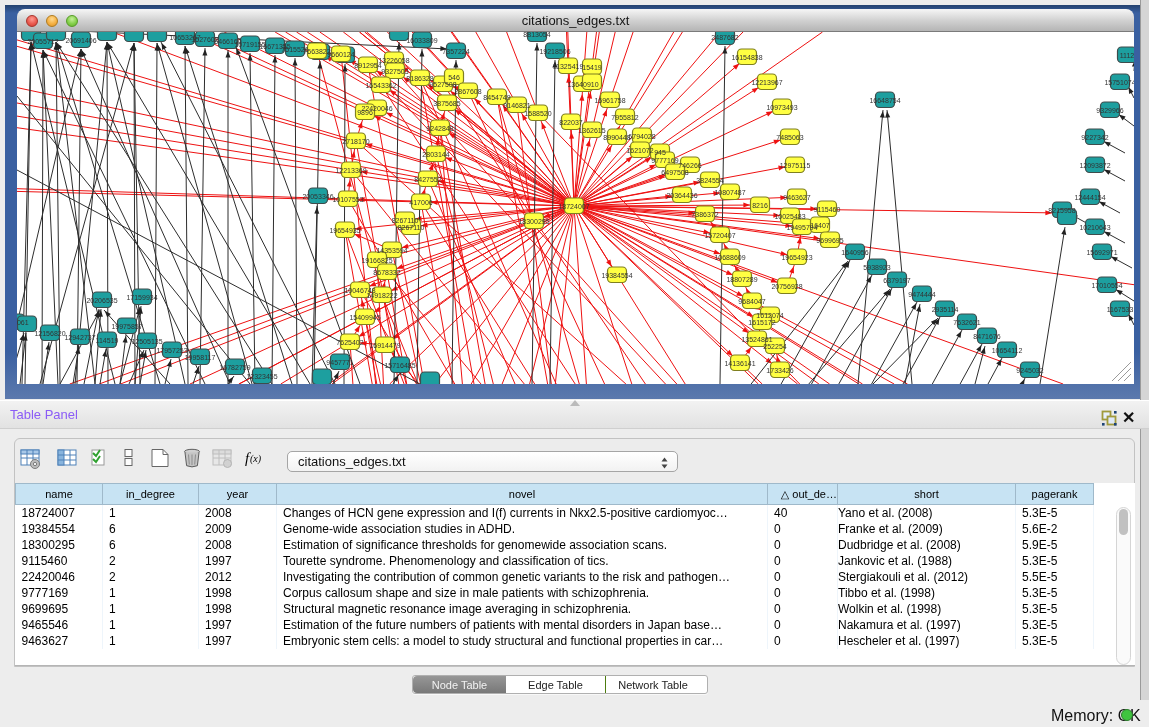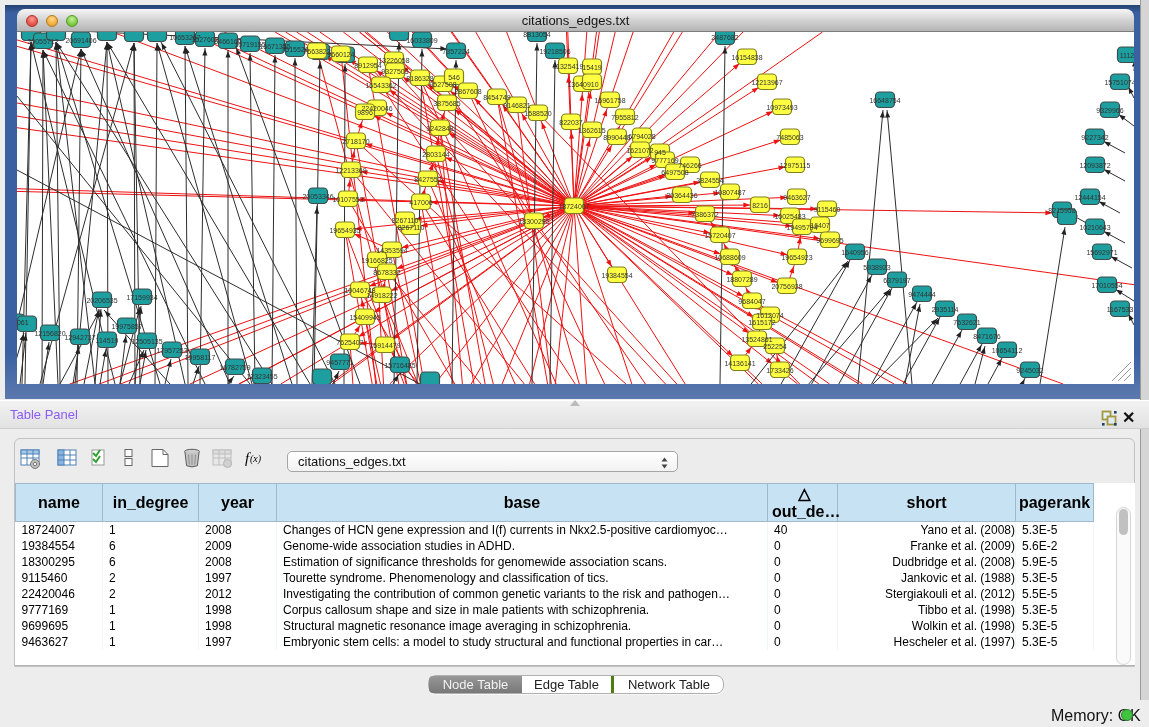--- a/index.html
+++ b/index.html
@@ -842,22 +842,22 @@
         <col style="width:491px">
         <col style="width:70px">
         <col style="width:178px">
         <col style="width:78px">
       </colgroup>
 <thead>
         <tr style="height:21px;background:#c7e3f3">
 <th class="h">name</th>
           <th class="h">in_degree</th>
           <th class="h">year</th>
-          <th class="h">base</th>
-          <th class="h" style="text-align:center;padding-left:4px">△ out_de…</th>
+          <th class="h">novel</th>
+          <th class="h" style="text-align:right;padding-left:4px">△ out_de…</th>
           <th class="h">short</th>
           <th class="h">pagerank</th>
 </tr>
       </thead>
 <tbody>
         <tr>
           <td class="c0">18724007</td>
           <td class="c1">1</td>
           <td class="c2">2008</td>
           <td class="c3">Changes of HCN gene expression and I(f) currents in Nkx2.5-positive cardiomyoc…</td>
@@ -913,39 +913,48 @@
         <tr>
           <td class="c0">9699695</td>
           <td class="c1">1</td>
           <td class="c2">1998</td>
           <td class="c3">Structural magnetic resonance image averaging in schizophrenia.</td>
           <td class="c4">0</td>
           <td class="c5">Wolkin et al. (1998)</td>
           <td class="c6">5.3E-5</td>
         </tr>
         <tr>
+          <td class="c0">9465546</td>
+          <td class="c1">1</td>
+          <td class="c2">1997</td>
+          <td class="c3">Estimation of the future numbers of patients with mental disorders in Japan base…</td>
+          <td class="c4">0</td>
+          <td class="c5">Nakamura et al. (1997)</td>
+          <td class="c6">5.3E-5</td>
+        </tr>
+        <tr>
           <td class="c0">9463627</td>
           <td class="c1">1</td>
           <td class="c2">1997</td>
           <td class="c3">Embryonic stem cells: a model to study structural and functional properties in car…</td>
           <td class="c4">0</td>
           <td class="c5">Hescheler et al. (1997)</td>
           <td class="c6">5.3E-5</td>
         </tr>
       </tbody>
     </table>
 <div style="position:absolute;right:4px;top:24px;width:15px;height:158px;background:#fafafa;border:1px solid #d5d5d5;border-radius:8px">
       <div style="position:absolute;left:2px;top:1px;width:9px;height:26px;background:#c1c1c1;border-radius:5px"></div>
     </div>
 </div>
 <style>
-.h{border:1px solid #9fb9ca;font-weight:bold;font-size:16px}
+.h{border:1px solid #9fb9ca;font-weight:normal;font-size:11px}
 td{height:16px;padding:0 0 0 6px;white-space:nowrap;overflow:hidden}
-td.c5{text-align:right;padding:0}
+td.c5{text-align:left;padding:0}
 tbody td{border-right:1px solid #eef5fb}
 </style>
 
-<div class="abs" style="left:428px;top:675px;width:296px;height:19px;border:1px solid #b0b0b0;border-radius:8px;background:#fff;font-size:13px;line-height:18px;text-align:center;color:#222;box-shadow:0 1px 0 #f8f8f8">
+<div class="abs" style="left:412px;top:675px;width:296px;height:19px;border:1px solid #b0b0b0;border-radius:3px;background:#fff;font-size:11px;line-height:18px;text-align:center;color:#222;box-shadow:0 1px 0 #f8f8f8">
 <div class="abs" style="left:0;top:0;width:93px;height:17px;border-radius:4px 0 0 4px;background:linear-gradient(#979797,#787878);color:#f2f2f2">Node Table</div>
-<div class="abs" style="left:93px;top:0;width:92px;height:17px;border-right:3px solid #4d7c0f">Edge Table</div>
+<div class="abs" style="left:93px;top:0;width:100px;height:17px;border-right:1px solid #4d7c0f">Edge Table</div>
 <div class="abs" style="left:185px;top:0;width:110px;height:17px">Network Table</div>
 </div>
 <div class="abs" style="left:1051px;top:707px;font-size:16px;color:#111">Memory: OK</div>
 <div class="abs" style="left:1121px;top:709px;width:12px;height:12px;border-radius:50%;background:#3fc43f;border:1px solid #2c7d2c"></div>
 </body></html>

